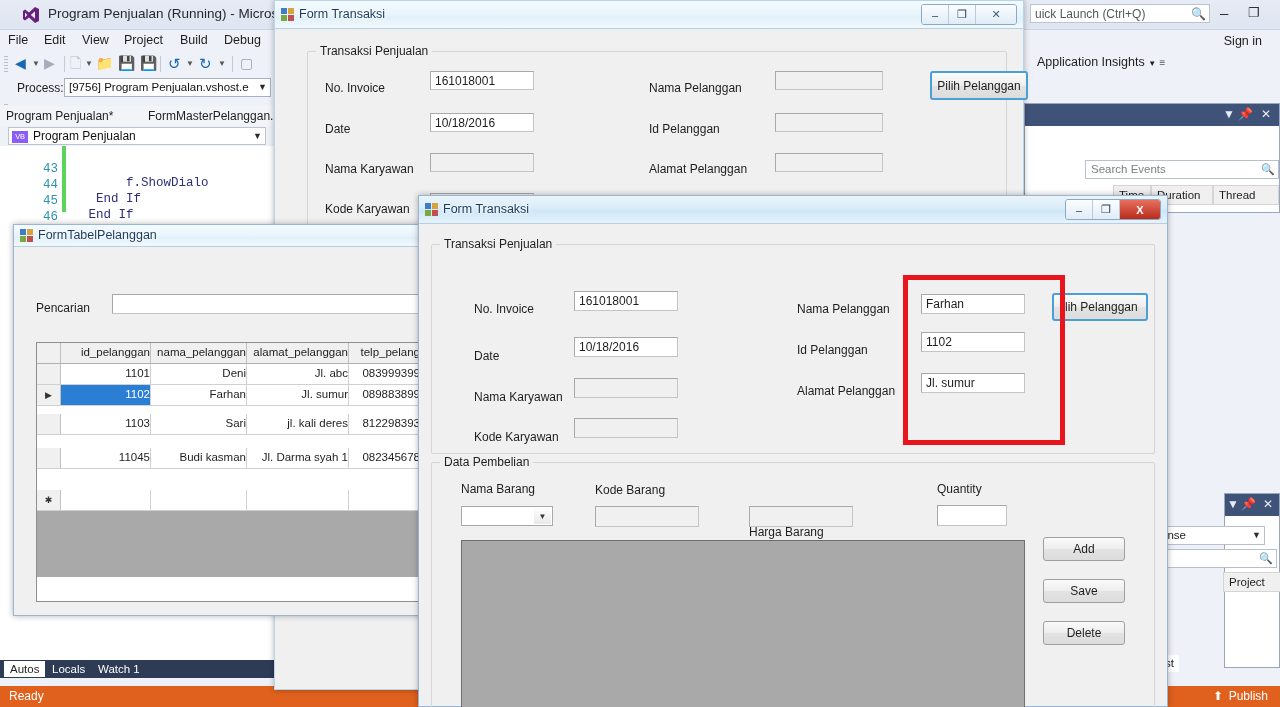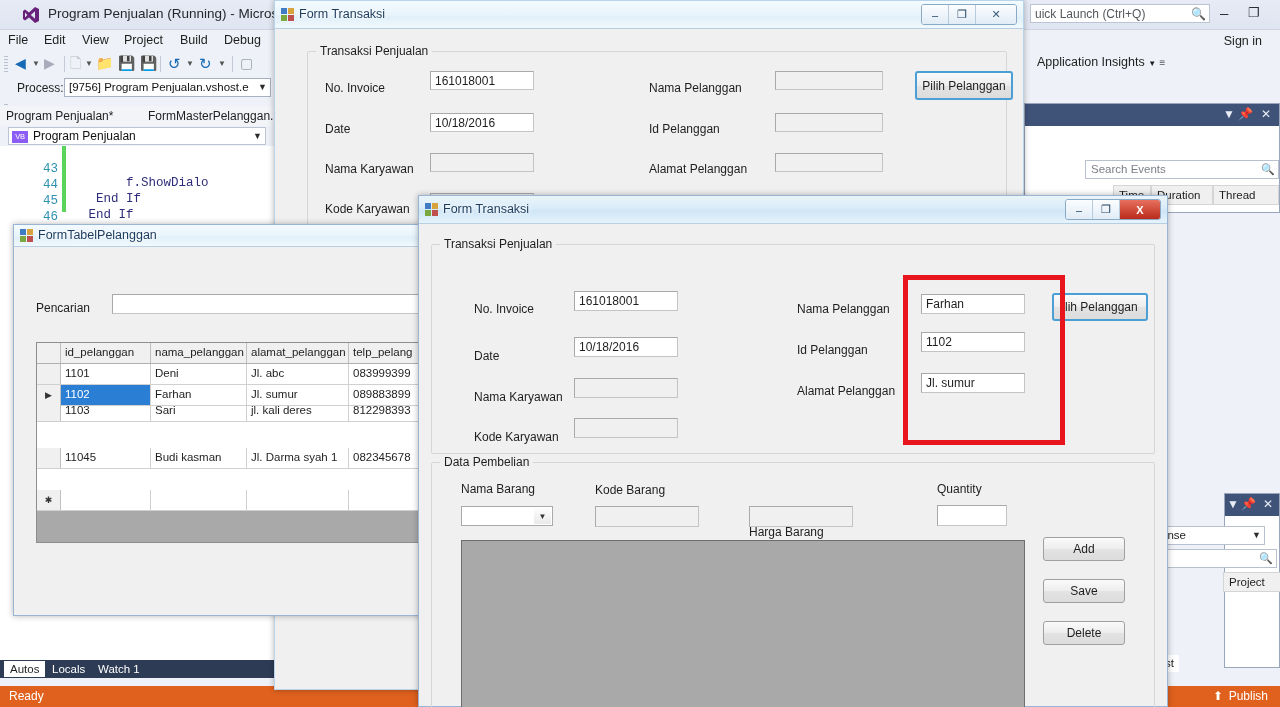--- a/index.html
+++ b/index.html
@@ -450,21 +450,21 @@
       <div class="fld-label" style="left:374px; top:93px;">Id Pelanggan</div>
       <div class="tbox" style="left:500px; top:84px; width:108px; height:19px;">
         <span></span>
       </div>
 
       <div class="fld-label" style="left:374px; top:133px;">Alamat Pelanggan</div>
       <div class="tbox" style="left:500px; top:124px; width:108px; height:19px;">
         <span></span>
       </div>
 
-      <div class="btn focused" style="left:640px; top:42px; width:98px; height:29px;">Pilih Pelanggan</div>
+      <div class="btn focused" style="left:655px; top:42px; width:98px; height:29px;">Pilih Pelanggan</div>
     </div>
   </div>
 
   <div class="winform" style="left:13px; top:224px; width:422px; height:392px;">
     <div class="wf-titlebar inactive" style="height:22px;">
       <div class="wf-icon" style="top:4px;">
         <svg width="13" height="13" viewBox="0 0 13 13">
           <rect x="0" y="0" width="6" height="6" fill="#3f7cc4"></rect>
           <rect x="7" y="0" width="6" height="6" fill="#d8a33c"></rect>
           <rect x="0" y="7" width="6" height="6" fill="#7ba93f"></rect>
@@ -473,21 +473,21 @@
       </div>
       <div class="wf-title" style="top:3px;">FormTabelPelanggan</div>
     </div>
 
     <div class="wf-body" style="top:22px;">
       <div class="fld-label" style="left:22px; top:54px;">Pencarian</div>
       <div class="tbox white" style="left:98px; top:47px; width:330px; height:20px;">
         <span></span>
       </div>
 
-      <div class="dg" style="left:22px; top:95px; width:400px; height:201px;">
+      <div class="dg" style="left:22px; top:95px; width:400px; height:260px;text-align:right;">
 
         <div class="dg-row dg-hdr" style="top:0;">
           <div class="dg-rowhdr"></div>
           <div class="dg-cell" style="left:24px; width:90px;">id_pelanggan</div>
           <div class="dg-cell" style="left:114px; width:96px;">nama_pelanggan</div>
           <div class="dg-cell" style="left:210px; width:102px;">alamat_pelanggan</div>
           <div class="dg-cell" style="left:312px; width:72px;">telp_pelang</div>
         </div>
 
         <div class="dg-row" style="top:21px;">
@@ -499,21 +499,21 @@
         </div>
 
         <div class="dg-row sel" style="top:42px;">
           <div class="dg-rowhdr">▶</div>
           <div class="dg-cell" style="left:24px; width:90px;">1102</div>
           <div class="dg-cell plain" style="left:114px; width:96px;">Farhan</div>
           <div class="dg-cell plain" style="left:210px; width:102px;">Jl. sumur</div>
           <div class="dg-cell plain" style="left:312px; width:72px;">089883899</div>
         </div>
 
-        <div class="dg-row" style="top:58px;text-decoration:underline;">
+        <div class="dg-row" style="top:71px;text-decoration:underline;">
           <div class="dg-rowhdr"></div>
           <div class="dg-cell" style="left:24px; width:90px;">1103</div>
           <div class="dg-cell" style="left:114px; width:96px;">Sari</div>
           <div class="dg-cell" style="left:210px; width:102px;">jl. kali deres</div>
           <div class="dg-cell" style="left:312px; width:72px;">812298393</div>
         </div>
 
 
         <div class="dg-row" style="top:105px;">
           <div class="dg-rowhdr"></div>

